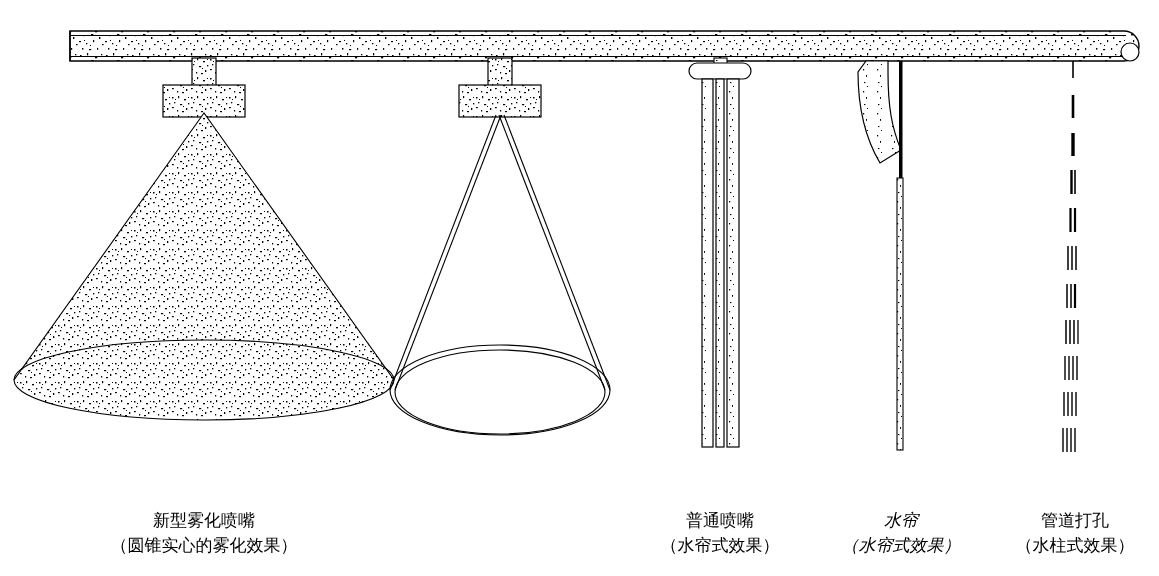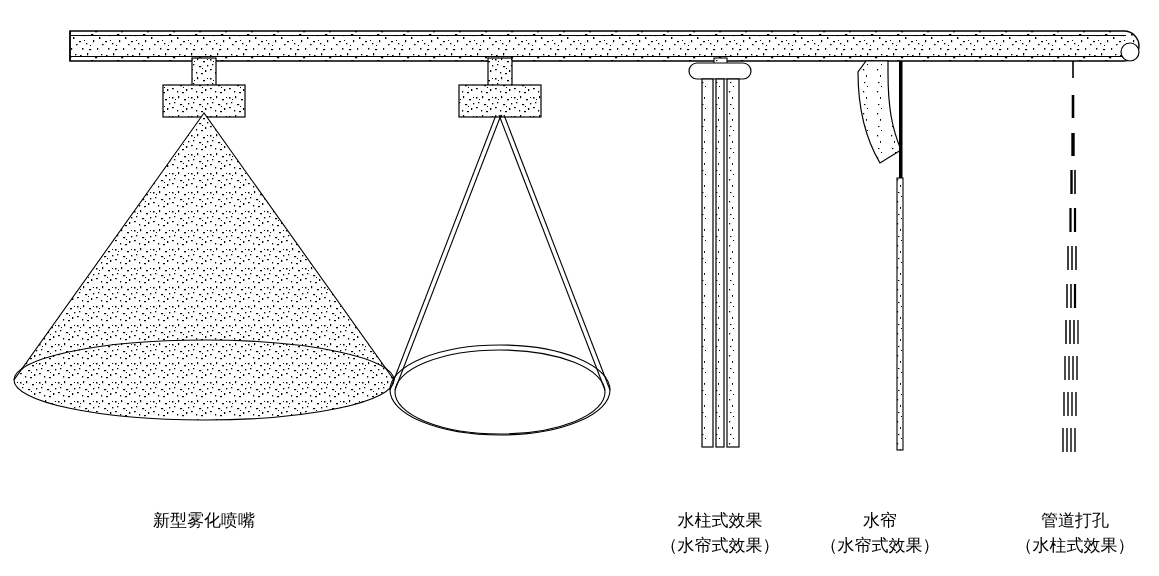--- a/index.html
+++ b/index.html
@@ -203,31 +203,32 @@
         <line x1="1071" y1="428" x2="1071" y2="452" stroke-width="1.4"></line>
         <line x1="1075" y1="428" x2="1075" y2="452" stroke-width="1.4"></line>
       </g>
     </g>
   </svg>
 
   <div class="caption-layer">
 
     <div class="caption" style="left:4px;top:508px;width:400px;">
       <span class="l1">新型雾化喷嘴</span>
+      <span class="l2">（圆锥实心的雾化效果）</span>
     </div>
 
     <div class="caption" style="left:330px;top:508px;width:340px;">
     </div>
 
     <div class="caption" style="left:630px;top:508px;width:180px;">
-      <span class="l1">水柱式效果</span>
+      <span class="l1">普通喷嘴</span>
       <span class="l2">（水帘式效果）</span>
     </div>
 
-    <div class="caption" style="left:790px;top:508px;width:180px;">
+    <div class="caption" style="left:811px;top:508px;width:180px;font-style:italic;">
       <span class="l1">水帘</span>
       <span class="l2">（水帘式效果）</span>
     </div>
 
     <div class="caption" style="left:985px;top:508px;width:180px;">
       <span class="l1">管道打孔</span>
       <span class="l2">（水柱式效果）</span>
     </div>
 
   </div>

